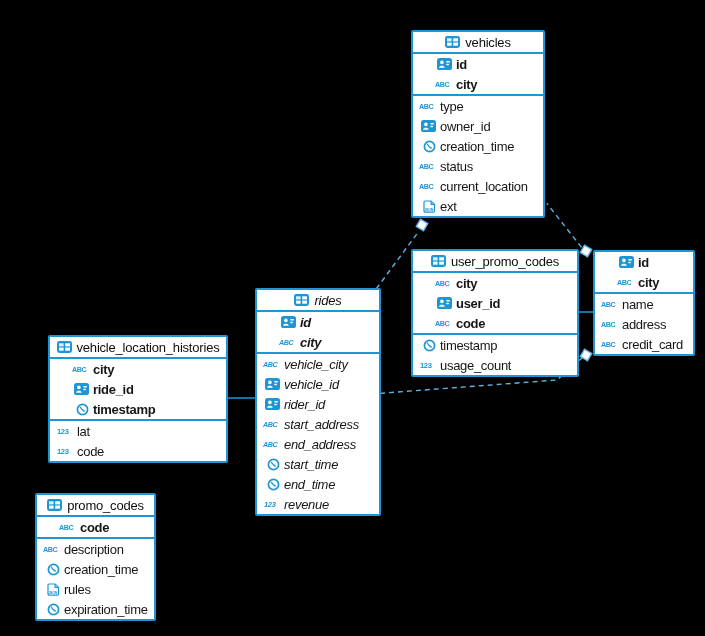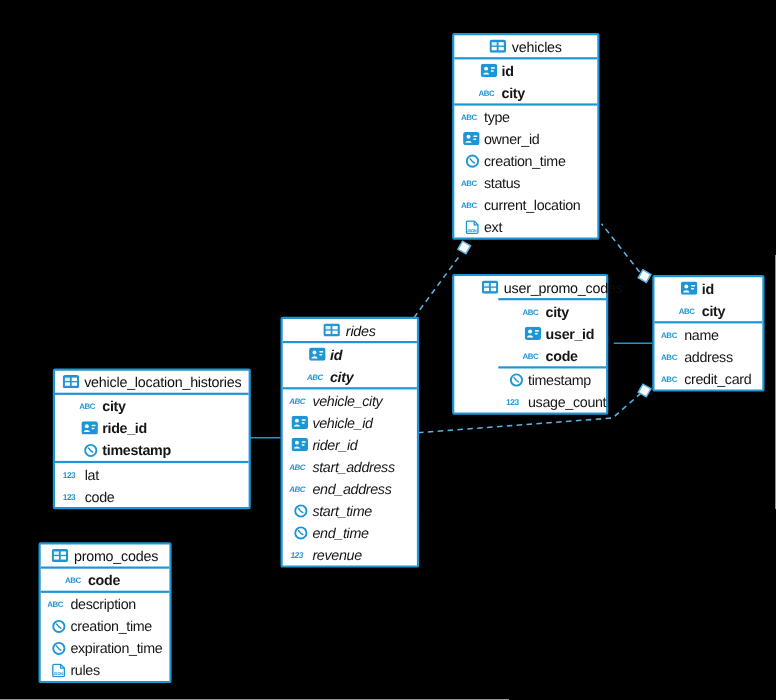--- a/index.html
+++ b/index.html
@@ -123,21 +123,21 @@
             <svg width="13" height="13" viewBox="0 0 13 13">
               <path d="M2.1 1 h6 l3.4 3.4 v6.6 a1.1 1.1 0 0 1 -1.1 1.1 h-8.3 a1.1 1.1 0 0 1 -1.1 -1.1 v-8.9 a1.1 1.1 0 0 1 1.1 -1.1 z" fill="#fff" stroke="#1e96d6" stroke-width="1.2"></path>
               <path d="M8.1 1 v3.4 h3.4" fill="none" stroke="#1e96d6" stroke-width="1.2"></path>
               <text x="1.4" y="11" font-size="3.6" font-weight="700" fill="#1e96d6" font-family="Liberation Sans,sans-serif">JSON</text>
             </svg>
           </span>
           <span class="flabel">ext</span>
         </div>
       </div>
     </div>
-    <div class="table" style="left: 411px; top: 249px; width: 142px; padding-left: 40px;">
+    <div class="table" style="left: 411px; top: 249px; width: 168px;">
       <div class="thead">
         <span class="ticon">
           <svg width="15" height="12" viewBox="0 0 15 12">
             <rect width="15" height="12" rx="2.4" fill="#1e96d6"></rect>
             <rect x="2" y="2.3" width="4.6" height="3.1" fill="#d9effb"></rect>
             <rect x="8.2" y="2.3" width="4.8" height="3.1" fill="#fff"></rect>
             <rect x="2" y="6.6" width="4.6" height="3.1" fill="#fff"></rect>
             <rect x="8.2" y="6.6" width="4.8" height="3.1" fill="#fff"></rect>
           </svg>
         </span>
@@ -455,31 +455,31 @@
             <svg width="13" height="13" viewBox="0 0 13 13">
               <circle cx="6.5" cy="6.5" r="5.1" fill="none" stroke="#1e96d6" stroke-width="1.7"></circle>
               <path d="M6.5 6.9 L4.4 4.3 M6.5 6.9 L8.3 8.1" stroke="#1e96d6" stroke-width="1.3" stroke-linecap="round" fill="none"></path>
             </svg>
           </span>
           <span class="flabel">creation_time</span>
         </div>
         <div class="row">
           <span class="ficon">
             <svg width="13" height="13" viewBox="0 0 13 13">
-              <circle cx="6.5" cy="6.5" r="5.1" fill="none" stroke="#1e96d6" stroke-width="1.7"></circle>
-              <path d="M6.5 6.9 L4.4 4.3 M6.5 6.9 L8.3 8.1" stroke="#1e96d6" stroke-width="1.3" stroke-linecap="round" fill="none"></path>
-            </svg>
-          </span>
-          <span class="flabel">expiration_time</span>
-        </div>
-        <div class="row">
-          <span class="ficon">
-            <svg width="13" height="13" viewBox="0 0 13 13">
               <path d="M2.1 1 h6 l3.4 3.4 v6.6 a1.1 1.1 0 0 1 -1.1 1.1 h-8.3 a1.1 1.1 0 0 1 -1.1 -1.1 v-8.9 a1.1 1.1 0 0 1 1.1 -1.1 z" fill="#fff" stroke="#1e96d6" stroke-width="1.2"></path>
               <path d="M8.1 1 v3.4 h3.4" fill="none" stroke="#1e96d6" stroke-width="1.2"></path>
               <text x="1.4" y="11" font-size="3.6" font-weight="700" fill="#1e96d6" font-family="Liberation Sans,sans-serif">JSON</text>
             </svg>
           </span>
           <span class="flabel">rules</span>
         </div>
+        <div class="row">
+          <span class="ficon">
+            <svg width="13" height="13" viewBox="0 0 13 13">
+              <circle cx="6.5" cy="6.5" r="5.1" fill="none" stroke="#1e96d6" stroke-width="1.7"></circle>
+              <path d="M6.5 6.9 L4.4 4.3 M6.5 6.9 L8.3 8.1" stroke="#1e96d6" stroke-width="1.3" stroke-linecap="round" fill="none"></path>
+            </svg>
+          </span>
+          <span class="flabel">expiration_time</span>
+        </div>
       </div>
     </div>
   </div>
 
 </body></html>

